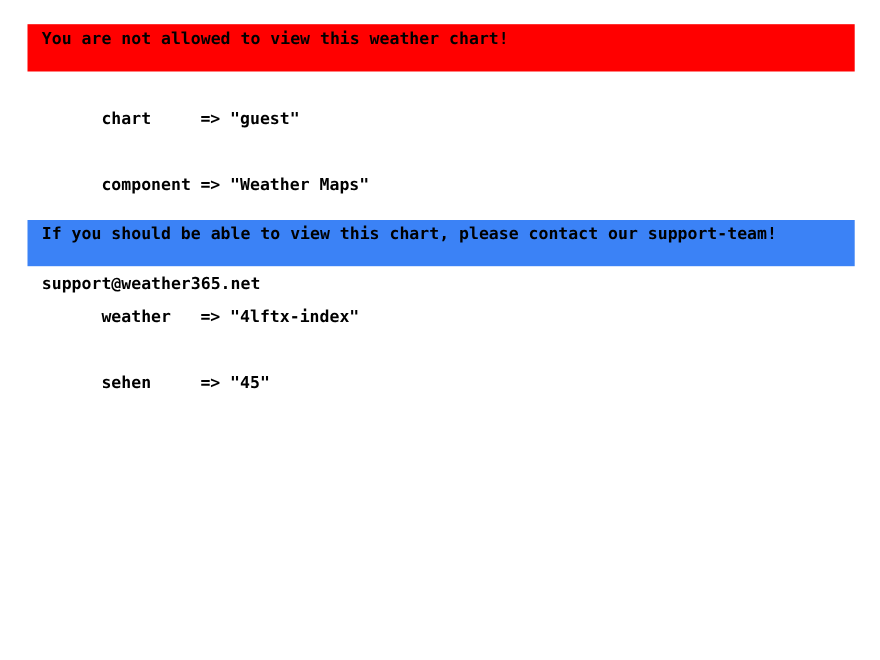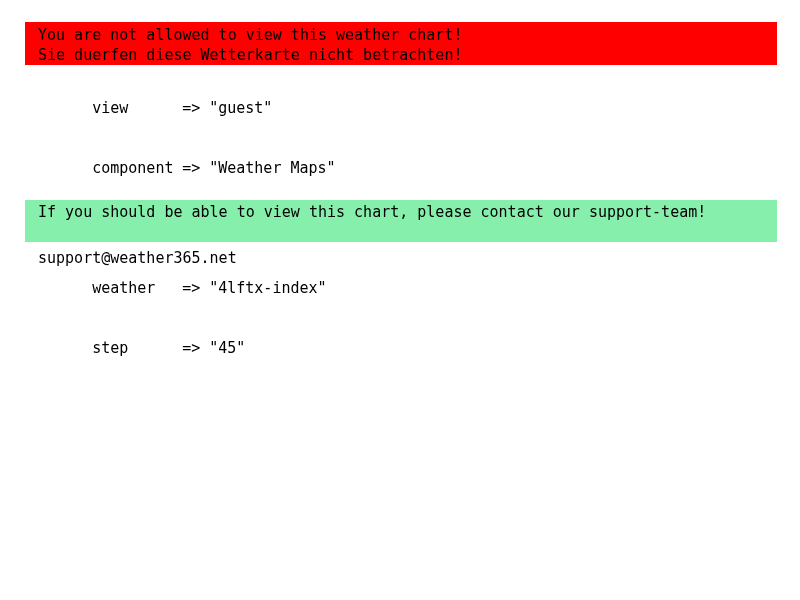--- a/index.html
+++ b/index.html
@@ -8,21 +8,21 @@
     background: #ffffff;
   }
   .page {
     position: relative;
     width: 800px;
     height: 600px;
     background: #ffffff;
     overflow: hidden;
     font-family: "DejaVu Sans Mono", "Liberation Mono", monospace;
     font-size: 15px;
-    font-weight: normal;
+    font-weight: bold;
     color: #000000;
   }
   .banner {
     position: absolute;
     left: 25px;
     width: 752px;
     box-sizing: border-box;
   }
   .banner-error {
     top: 22px;
@@ -70,42 +70,41 @@
     white-space: pre;
   }
 </style>
 </head>
 <body>
 
 <div class="page">
 
   <div class="banner banner-error" style="background-color: rgb(255, 0, 0);">
     <div class="banner-line">You are not allowed to view this weather chart!</div>
-    <div class="banner-line">Sie duerfen diese Wetterkarte nicht betrachten!</div>
   </div>
 
   <div class="kv-block">
     <div class="kv-row">
-      <span class="kv-key">view</span><span class="kv-arrow">=&gt;</span><span class="kv-value">"guest"</span>
+      <span class="kv-key">chart</span><span class="kv-arrow">=&gt;</span><span class="kv-value">"guest"</span>
     </div>
     <div class="kv-row">
       <span class="kv-key">component</span><span class="kv-arrow">=&gt;</span><span class="kv-value">"Weather Maps"</span>
     </div>
     <div class="kv-row">
       <span class="kv-key">map</span><span class="kv-arrow">=&gt;</span><span class="kv-value">"0015"</span>
     </div>
     <div class="kv-row">
       <span class="kv-key">weather</span><span class="kv-arrow">=&gt;</span><span class="kv-value">"4lftx-index"</span>
     </div>
     <div class="kv-row">
-      <span class="kv-key">step</span><span class="kv-arrow">=&gt;</span><span class="kv-value">"45"</span>
+      <span class="kv-key">sehen</span><span class="kv-arrow">=&gt;</span><span class="kv-value">"45"</span>
     </div>
   </div>
 
-  <div class="banner banner-support" style="background-color: #86efac;">
+  <div class="banner banner-support" style="background-color: #3b82f6;">
     <div class="banner-line">If you should be able to view this chart, please contact our support-team!</div>
   </div>
 
   <div class="footer">
     <span>support@weather365.net</span>
   </div>
 
 </div>
 
 </body></html>

